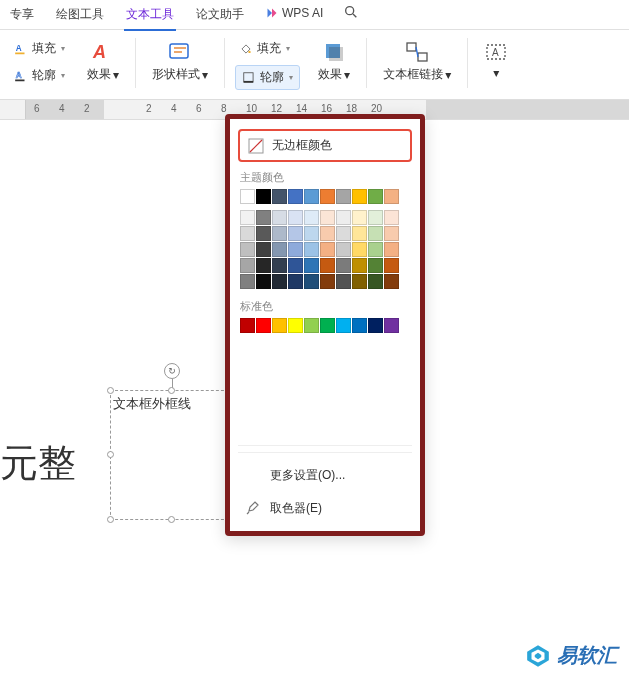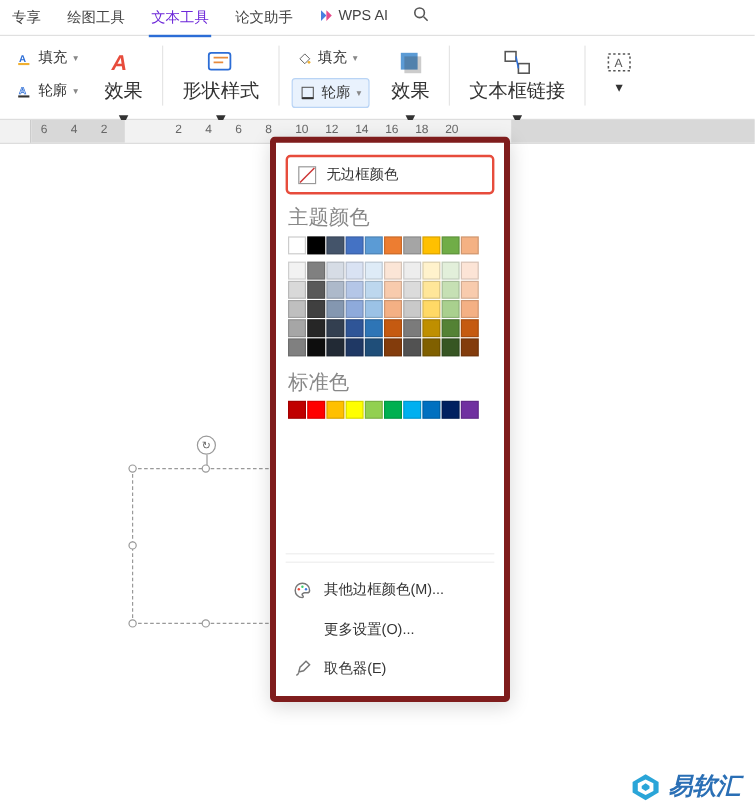--- a/index.html
+++ b/index.html
@@ -16,21 +16,21 @@
 .ai-logo { width: 12px; height: 12px; display:inline-block; }
 .search-icon { width: 16px; height: 16px; color: #555; }
 
 .toolbar { display: flex; align-items: flex-start; padding: 8px 4px 6px 4px; gap: 0; border-bottom: 1px solid #ddd; height: 70px; }
 .group { display: flex; flex-direction: column; gap: 6px; padding: 0 6px; }
 .sep { width: 1px; height: 50px; background: #e5e5e5; margin: 0 4px; }
 .btn { display: flex; align-items: center; gap: 4px; padding: 2px 4px; cursor: pointer; border-radius: 2px; white-space: nowrap; }
 .btn .caret { font-size: 8px; color: #888; margin-left: 1px; }
 .icon-sm { width: 14px; height: 14px; flex-shrink: 0; }
 .big-btn { display: flex; flex-direction: column; align-items: center; gap: 2px; padding: 2px 6px; cursor: pointer; }
-.big-btn .label-row { display:flex; align-items:center; gap:2px; font-size:16px;flex-direction:column; }
+.big-btn .label-row { display:flex; align-items:center; gap:2px; font-size:12px; }
 .big-icon { width: 24px; height: 24px; }
 .outline-active { border: 1px solid #b9d4f5; background: #e9f2fd; border-radius: 3px; padding: 3px 6px; }
 
 .ruler { height: 20px; background: #f2f2f2; border-bottom: 1px solid #ddd; position: relative; font-size: 10px; color: #666; display:flex; align-items:center; }
 .ruler .corner { width: 26px; height:100%; border-right:1px solid #ccc; }
 .ruler .ticks { flex:1; position:relative; height:100%; overflow:hidden; }
 .ruler .num { position:absolute; top:3px; }
 .ruler .shade { position:absolute; top:0; bottom:0; background:#d8d8d8; }
 
 .canvas { position: absolute; top: 120px; left: 0; right: 0; bottom: 0; background: #fff; }
@@ -39,21 +39,21 @@
 .h-nw { top:-4px; left:-4px; } .h-n { top:-4px; left:50%; margin-left:-4px; } .h-ne { top:-4px; right:-4px; }
 .h-w { top:50%; left:-4px; margin-top:-4px; } .h-e { top:50%; right:-4px; margin-top:-4px; }
 .h-sw { bottom:-4px; left:-4px; } .h-s { bottom:-4px; left:50%; margin-left:-4px; } .h-se { bottom:-4px; right:-4px; }
 .rotate-h { position:absolute; top:-28px; left:50%; margin-left:-8px; width:16px; height:16px; border:1px solid #999; border-radius:50%; background:#fff; display:flex; align-items:center; justify-content:center; font-size:9px; color:#666;}
 .rotate-line { position:absolute; top:-12px; left:50%; width:1px; height:12px; background:#999; }
 .textbox-content { padding: 4px 2px; font-size: 13px; font-family: SimSun, serif; }
 .doc-text { position: absolute; top: 318px; left: 0px; font-size: 38px; font-family: SimSun, serif; }
 
 .dropdown { position: absolute; top: 114px; left: 225px; width: 200px; background: #fff; border: 5px solid #7f1d1d; border-radius: 4px; box-shadow: 0 4px 16px rgba(0,0,0,0.15); padding: 6px 0; z-index: 100; }
 .dd-hl { margin: 4px 8px; border: 2px solid #e74c3c; border-radius: 4px; padding: 6px 8px; display: flex; align-items: center; gap: 8px; }
-.dd-section-label { font-size: 17px; color: #888; padding: 4px 10px 2px 10px; }
+.dd-section-label { font-size: 11px; color: #888; padding: 4px 10px 2px 10px; }
 .swatch-grid { display: flex; flex-wrap: wrap; gap: 1px; padding: 2px 10px 6px 10px; }
 .swatch { width: 15px; height: 15px; border: 1px solid rgba(0,0,0,0.15); cursor: pointer; }
 .swatch.white { border:1px solid #ccc; }
 .dd-sep { height:1px; background:#eee; margin: 6px 8px; }
 .dd-item { display: flex; align-items: center; gap: 10px; padding: 8px 14px; cursor: pointer; font-size: 12px; }
 .dd-icon { width: 16px; height: 16px; flex-shrink:0; }
 
 .watermark { position: absolute; right: 12px; bottom: 8px; display: flex; align-items: center; gap: 6px; font-size: 20px; font-weight: bold; color: #2a6fb5; font-style: italic; }
 .wm-logo { width: 26px; height: 26px; }
 </style>
@@ -193,31 +193,33 @@
       <span class="num" style="left: 220px;">10</span>
       <span class="num" style="left: 245px;">12</span>
       <span class="num" style="left: 270px;">14</span>
       <span class="num" style="left: 295px;">16</span>
       <span class="num" style="left: 320px;">18</span>
       <span class="num" style="left: 345px;">20</span>
     </div>
 </div>
 
 <div class="canvas">
+  <div class="doc-text">元整</div>
   <div class="textbox">
     <div class="rotate-line"></div>
     <div class="rotate-h">↻</div>
     <div class="handle h-nw"></div>
     <div class="handle h-n"></div>
     <div class="handle h-ne"></div>
     <div class="handle h-w"></div>
     <div class="handle h-e"></div>
     <div class="handle h-sw"></div>
     <div class="handle h-s"></div>
     <div class="handle h-se"></div>
+    <div class="textbox-content">文本框外框线</div>
   </div>
 </div>
 
 <div class="dropdown">
   <div class="dd-hl">
     <svg class="dd-icon" viewBox="0 0 16 16">
         <rect x="1" y="1" width="14" height="14" fill="none" stroke="#999"></rect>
         <line x1="2" y1="14" x2="14" y2="2" stroke="#c33" stroke-width="1.2"></line>
       </svg>
     <span>无边框颜色</span>
@@ -296,29 +298,20 @@
       <div class="swatch" style="background: rgb(0, 176, 80);"></div>
       <div class="swatch" style="background: rgb(0, 176, 240);"></div>
       <div class="swatch" style="background: rgb(0, 112, 192);"></div>
       <div class="swatch" style="background: rgb(0, 32, 96);"></div>
       <div class="swatch" style="background: rgb(112, 48, 160);"></div>
     </div>
   <div style="height:100px"></div>
   <div class="dd-sep"></div>
   <div class="dd-sep"></div>
   <div class="dd-item">
-    <svg class="dd-icon" viewBox="0 0 16 16">
-        <path d="M8 2a6 6 0 100 12c1 0 1-1 0-2s1-2 2-2h2a2 2 0 002-2 6 6 0 00-6-6z" fill="none" stroke="#777" stroke-width="1.2"></path>
-        <circle cx="5" cy="7" r="1" fill="#e74c3c"></circle>
-        <circle cx="8" cy="5" r="1" fill="#3cd070"></circle>
-        <circle cx="11" cy="7" r="1" fill="#3c7de7"></circle>
-      </svg>
-    <span>其他边框颜色(M)...</span>
-  </div>
-  <div class="dd-item">
     <span style="width:16px"></span>
     <span>更多设置(O)...</span>
   </div>
   <div class="dd-item">
     <svg class="dd-icon" viewBox="0 0 16 16">
         <path d="M13 3l-2-2-5 5-1 4 4-1 5-5z M3 13l2-2" fill="none" stroke="#777" stroke-width="1.2"></path>
       </svg>
     <span>取色器(E)</span>
   </div>
 </div>

